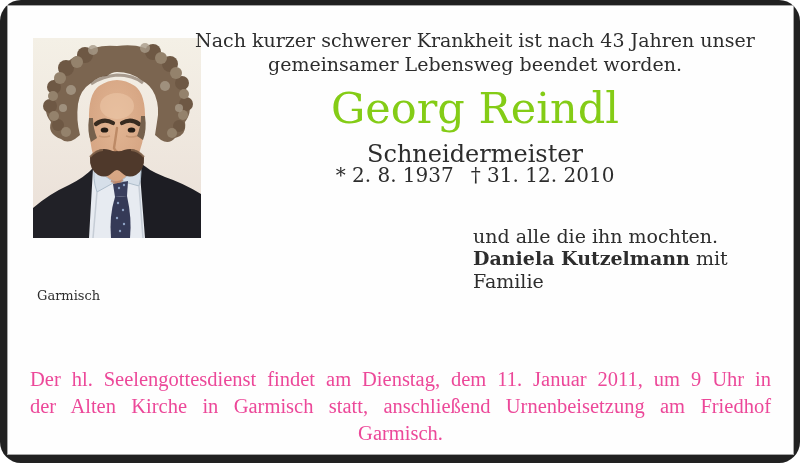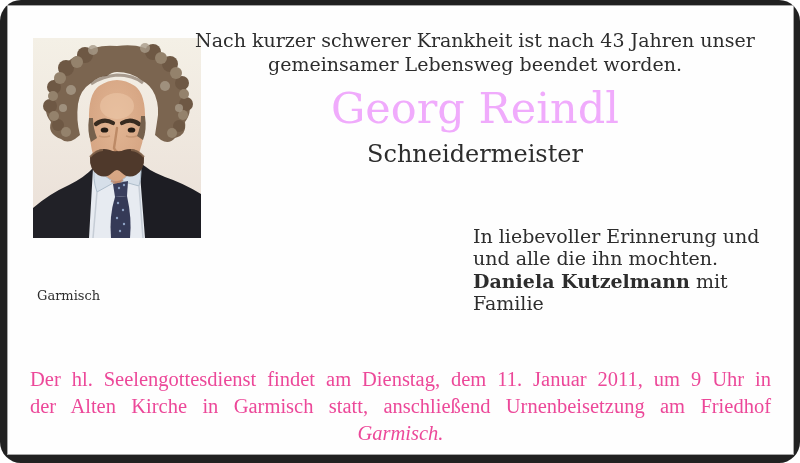--- a/index.html
+++ b/index.html
@@ -13,34 +13,34 @@
     background:#fefefe;border:1px solid #a6a6a6;box-sizing:border-box;
   }
   .photo{position:absolute;left:33px;top:38px;width:168px;height:200px;}
   .photo svg{display:block;width:100%;height:100%;}
   .intro{
     position:absolute;left:150px;top:29px;width:650px;
     text-align:center;font-size:19px;line-height:23.5px;white-space:pre-line;
   }
   .name{
     position:absolute;left:150px;top:82px;width:650px;margin:0;
-    text-align:center;font-size:43px;line-height:52px;font-weight:400;color:#f0abfc;
+    text-align:center;font-size:43px;line-height:52px;font-weight:400;color:#84cc16;
   }
   .profession{position:absolute;left:150px;top:140px;width:650px;text-align:center;font-size:24px;}
   .dates{position:absolute;left:150px;top:163px;width:650px;text-align:center;font-size:20px;}
   .dates .death{margin-left:17px;}
   .mourning{position:absolute;left:473px;top:225px;font-size:19px;line-height:22.4px;}
   .bold{font-weight:700;}
   .place{position:absolute;left:37px;top:288px;font-size:13px;}
   .service{
     position:absolute;left:30px;top:366px;width:741px;
     font-family:"Liberation Serif",serif;font-size:20.5px;line-height:27px;color:#ec4899;
   }
   .jline{text-align:justify;text-align-last:justify;}
-  .cline{text-align:center;font-style:italic;}
+  .cline{text-align:center;}
 </style>
 </head>
 <body>
 
 <div class="page">
   <div class="paper"></div>
 
   <div class="photo" title="Portrait of Georg Reindl">
     <svg viewBox="0 0 168 200" preserveAspectRatio="none">
       <defs>
@@ -125,23 +125,25 @@
     </svg>
   </div>
 
   <div class="intro">Nach kurzer schwerer Krankheit ist nach 43 Jahren unser
 gemeinsamer Lebensweg beendet worden.</div>
 
   <h1 class="name">Georg Reindl</h1>
 
   <div class="profession">Schneidermeister</div>
 
+  <div class="dates">
+    <span>* 2. 8. 1937</span><span class="death">† 31. 12. 2010</span>
+  </div>
 
   <div class="mourning">
-    <div>In liebevoller Erinnerung und</div>
     <div>und alle die ihn mochten.</div>
     <div><span class="bold">Daniela Kutzelmann</span><span> mit Familie</span></div>
   </div>
 
   <div class="place">Garmisch</div>
 
   <div class="service">
     <div class="jline">Der hl. Seelengottesdienst findet am Dienstag, dem 11. Januar 2011, um 9 Uhr in</div>
     <div class="jline">der Alten Kirche in Garmisch statt, anschließend Urnenbeisetzung am Friedhof</div>
     <div class="cline">Garmisch.</div>

